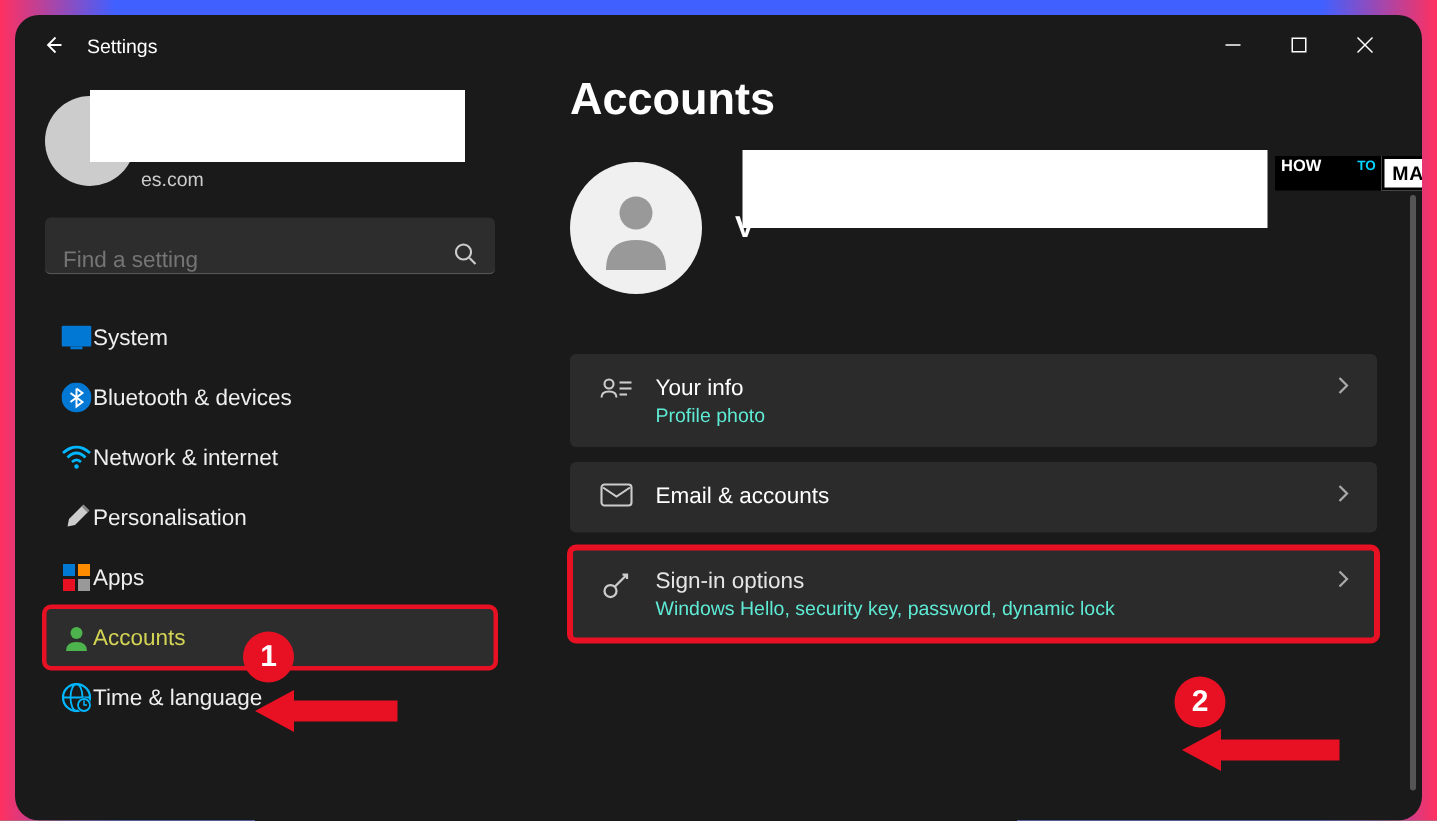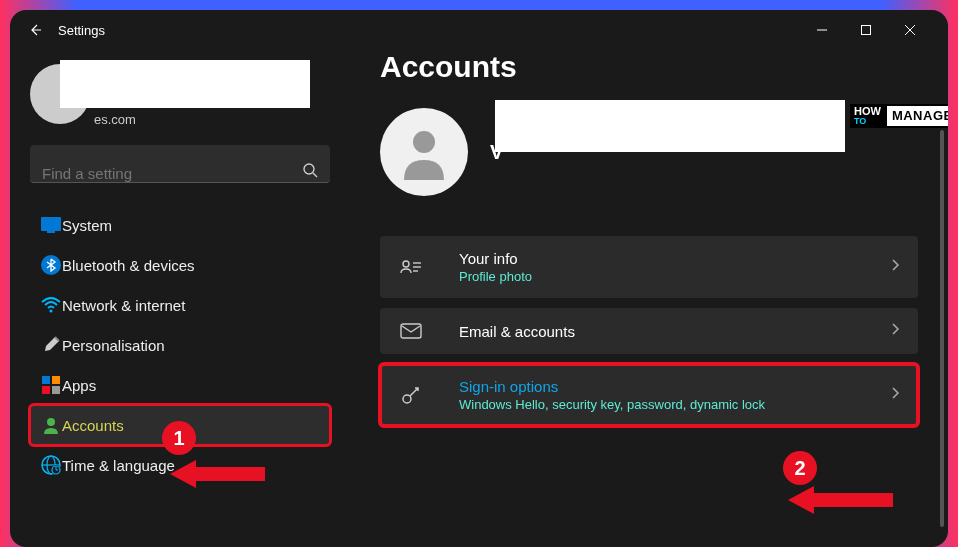--- a/index.html
+++ b/index.html
@@ -48,34 +48,34 @@
     .nav .iconbox { width:22px; height:22px; display:flex; align-items:center; justify-content:center; }
     .main { flex:1; padding: 0px 30px 0 30px; color:#fff; position:relative; }
     .page-title { font-size:30px; font-weight:600; margin-bottom:24px; }
     .profile-row { display:flex; align-items:center; gap:22px; margin-bottom:40px; position:relative; }
     .avatar-large { width:88px; height:88px; border-radius:50%; background:#f0f0f0; display:flex; align-items:center; justify-content:center; }
     .avatar-large svg { width:60px; height:60px; }
     .profile-text { position:relative; }
     .profile-name { font-size:20px; font-weight:600; }
     .profile-redact { position:absolute; left:115px; top:-8px; width:350px; height:52px; background:#fff; }
     .watermark { position:absolute; left:470px; top:-4px; display:flex; align-items:stretch; font-size:11px; font-weight:700; }
-    .wm-left { background:#000; color:#fff; display:flex; flex-direction:column; justify-content:center; padding:2px 4px; line-height:1; }
-    .wm-left .to { color:#00d4ff; font-size:9px; }
+    .wm-left { background:#000; color:#fff; display:flex; justify-content:center; padding:2px 4px; line-height:1; }
+    .wm-left .to { color:#00d4ff; font-size:9px;margin-left:24px; }
     .wm-mid { background:#fff; color:#000; border:2px solid #000; padding:2px 5px; font-size:13px; letter-spacing:0.5px; }
     .card {
       background:#2b2b2b; border-radius:4px; padding:14px 18px;
-      display:flex; align-items:center; gap:35px; margin-bottom:10px;
+      display:flex; align-items:flex-start; gap:13px; margin-bottom:10px;
       cursor:pointer; position:relative;
     }
     .card.highlight-box { outline:4px solid #e81123; outline-offset:-2px; }
     .card .iconwrap { width:26px; display:flex; align-items:center; justify-content:center; }
     .card .txt { flex:1; }
     .card .ctitle { font-size:15px; }
     .card .csub { font-size:13px; color:#5eead4; margin-top:2px; }
-    .card.highlight-box .ctitle { color:#0ea5e9; }
+    .card.highlight-box .ctitle { color:#e5e5e5; }
     .chev { color:#aaa; }
     .scrollbar { position:absolute; right:4px; top:80px; bottom:20px; width:4px; background:#555; border-radius:2px; }
 
     
     .badge { position:absolute; width:34px; height:34px; border-radius:50%; background:#e81123; color:#fff; font-weight:700; font-size:20px; display:flex; align-items:center; justify-content:center; z-index:50; }
     .arrow { position:absolute; z-index:49; }
   </style>
 </head>
 <body>
 

